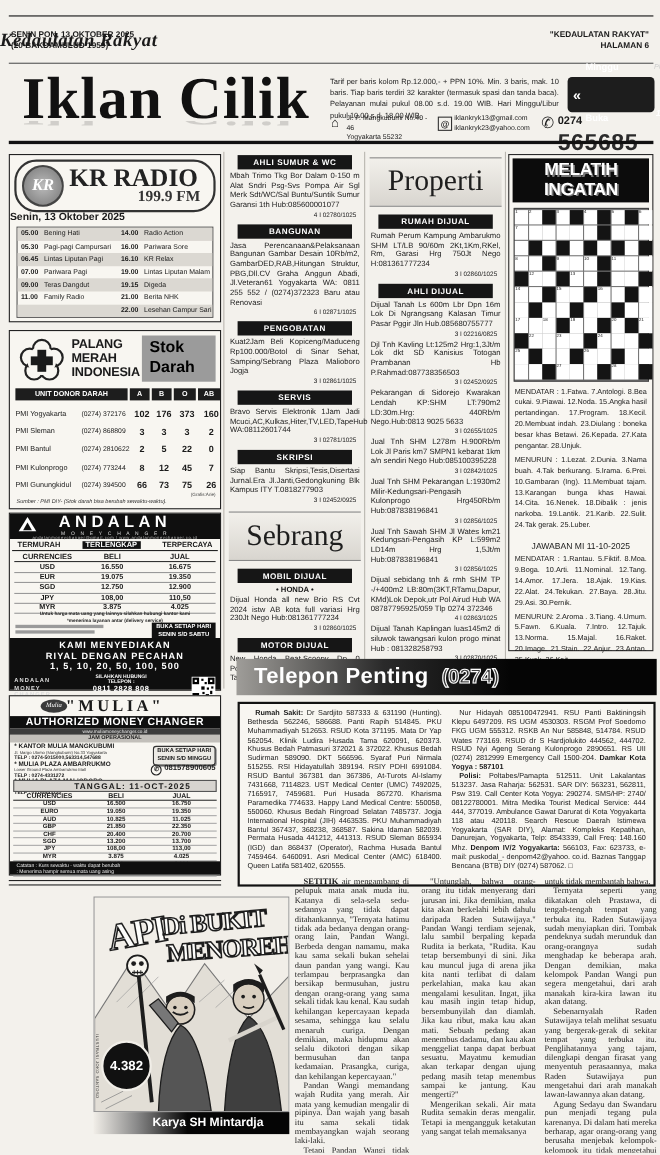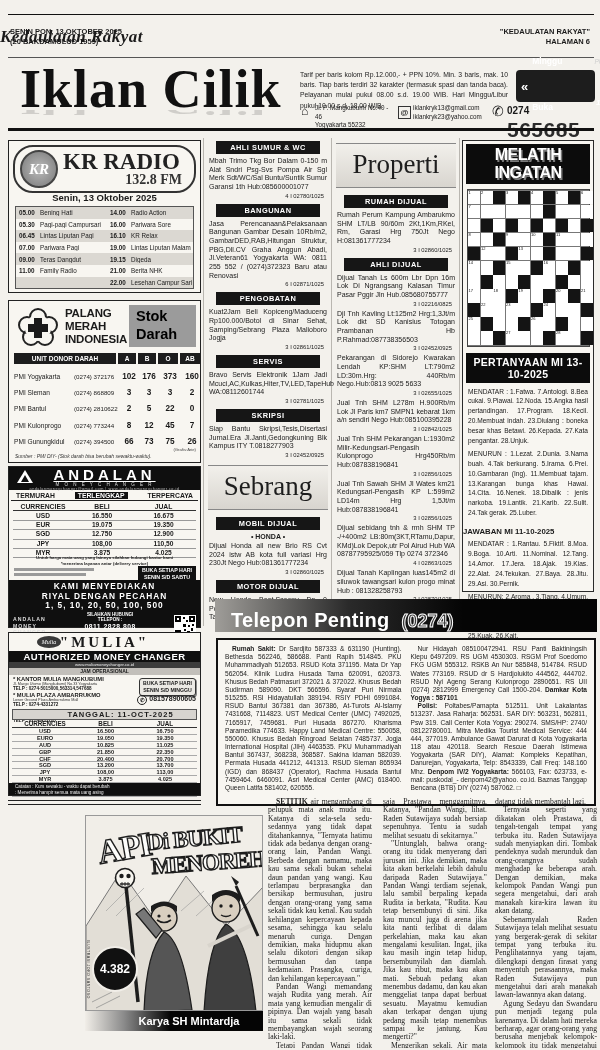--- a/index.html
+++ b/index.html
@@ -27,41 +27,41 @@
   .ph-big{font-size:21px;font-weight:bold;letter-spacing:.5px;color:#2b2b2b;}
   .ph-ext{font-size:6.3px;font-weight:bold;color:#333;}
   
   .box{position:absolute;border:1.3px solid #222;background:#f8f6f1;box-sizing:border-box;}
   .vdiv{position:absolute;width:1px;background:#b9b6b0;}
   
   .radio-head{position:absolute;left:4px;right:4px;top:4px;height:44px;border:2px solid #333;border-radius:20px;}
   .kr-logo{position:absolute;left:5px;top:3px;width:34px;height:34px;border:2px solid #444;border-radius:50%;background:radial-gradient(#bbb,#777);color:#fff;font-family:"Liberation Serif",serif;font-style:italic;font-weight:bold;font-size:15px;text-align:center;line-height:34px;}
   .kr-name{position:absolute;left:48px;top:2px;font-family:"Liberation Serif",serif;font-weight:bold;font-size:23px;color:#222;}
   .kr-freq{position:absolute;right:12px;top:25px;font-family:"Liberation Serif",serif;font-weight:bold;font-size:14px;color:#333;}
-  .kr-date{position:absolute;left:0;right:0;top:51px;text-align:center;font-weight:bold;font-size:9.5px;}
+  .kr-date{position:absolute;left:0;right:0;top:51px;font-weight:bold;font-size:9.5px;}
   #radio-rows{position:absolute;left:6px;right:6px;top:65px;border:1px solid #555;}
   .r-row{display:grid;grid-template-columns:21px 70px 21px 1fr;height:11.6px;align-items:center;font-size:6.3px;}
   .r-row.shade{background:#dbd8d2;}
   .r-row span{padding-left:3px;white-space:nowrap;overflow:hidden;}
   .r-t{font-weight:bold;}
   
   .pmi-title{position:absolute;left:56px;top:6px;font-weight:bold;font-size:11.5px;line-height:1.15;letter-spacing:-.2px;}
   .stok-box{position:absolute;left:120px;top:4px;width:67px;height:42px;background:#9b9b9b;color:#000000;font-weight:bold;font-size:14.5px;line-height:1.25;padding:2px 0 0 7px;box-sizing:border-box;}
   .pmi-head{position:absolute;left:5px;right:5px;top:52px;display:grid;grid-template-columns:102px 18px 18px 20px 20px;column-gap:2px;}
   .pmi-head div{background:#1d1d1d;color:#fff;font-weight:bold;font-size:6.5px;text-align:center;line-height:11px;height:11px;}
   #pmi-rows{position:absolute;left:5px;right:5px;top:67px;}
   .pmi-row{display:grid;grid-template-columns:58px 44px 18px 18px 20px 20px;column-gap:2px;align-items:center;height:16.4px;}
   .pmi-name{font-size:6.6px;}
   .pmi-phone{font-size:6.2px;color:#222;}
   .pmi-v{font-weight:bold;font-size:8.2px;text-align:center;}
   .pmi-src{position:absolute;left:6px;bottom:3px;font-style:italic;font-size:5px;color:#333;}
   .pmi-credit{position:absolute;right:4px;bottom:10px;font-size:4.2px;color:#444;}
   
   .and-head{position:absolute;left:0;right:0;top:0;height:23px;background:#0f0f0f;color:#fff;text-align:center;}
-  .and-name{font-weight:bold;font-size:15px;letter-spacing:4px;line-height:15px;text-decoration:underline;}
+  .and-name{font-weight:bold;font-size:15px;letter-spacing:4px;line-height:15px;}
   .and-sub{font-size:4.5px;letter-spacing:2px;color:#ddd;}
   .and-url{font-size:3.8px;color:#bbb;letter-spacing:.5px;}
   .and-tri{position:absolute;left:8px;top:3px;width:0;height:0;border-left:8px solid transparent;border-right:8px solid transparent;border-bottom:13px solid #fff;}
   .and-tri2{position:absolute;left:12px;top:8px;width:0;height:0;border-left:4px solid transparent;border-right:4px solid transparent;border-bottom:7px solid #0f0f0f;}
   .and-tags{position:absolute;left:2px;right:2px;top:24px;display:flex;justify-content:space-between;border-bottom:1px solid #222;padding:1px 2px;}
   .and-tag{font-weight:bold;font-size:6.8px;padding:0 3px;}
   .and-tag.inv{background:#111;color:#fff;}
   .and-thead{position:absolute;left:4px;right:4px;top:36px;display:grid;grid-template-columns:60px 58px 1fr;font-weight:bold;font-size:6.8px;border-bottom:1px solid #333;}
   .and-thead div{text-align:center;}
   #and-rows{position:absolute;left:4px;right:4px;top:45px;}
@@ -106,23 +106,23 @@
   .ad-banner{margin:7px 1px;border-top:1px solid #888;border-bottom:1px solid #888;background:linear-gradient(#f2f0eb,#d8d5cf);font-family:"Liberation Serif",serif;font-size:27px;text-align:center;padding:5px 0 7px;color:#1e1e1e;}
   
   #cw-panel{position:absolute;left:462px;top:140px;width:132px;height:452px;border:1.5px solid #2a2a2a;background:#f8f6f1;box-sizing:border-box;}
   .cw-title{margin:3px;background:#0c0c0c;color:#fff;font-weight:bold;font-size:16px;text-align:center;padding:2px 0;letter-spacing:-.5px;text-shadow:1.5px 1.5px 0 #7a7a7a;}
   #xgrid{display:grid;grid-template-columns:repeat(10,12px);grid-auto-rows:13.6px;width:120px;margin:5px auto;border:1px solid #444;background:#777;gap:.5px;padding:.5px;}
   .xc{background:#fff;position:relative;}
   .xc.b{background:#141414;}
   .xn{position:absolute;left:.5px;top:0;font-size:4px;line-height:4.5px;color:#111;}
   .q-bar{margin:6px 3px 4px;background:#0c0c0c;color:#fff;font-weight:bold;font-size:10.5px;text-align:center;padding:3px 0;letter-spacing:.3px;}
   .q-text{margin:3px 5px;font-size:6.6px;line-height:1.5;text-align:justify;}
-  .a-title{text-align:left;font-weight:bold;font-size:7.8px;margin:9px 0 3px;}
-  
-  #tp-bar{position:absolute;left:215px;top:599px;width:382px;height:33px;background:linear-gradient(90deg,#9f9d99,#2a2a2a 35%,#050505 65%);display:flex;align-items:flex-end;}
+  .a-title{text-align:center;font-weight:normal;font-size:7.8px;margin:9px 0 3px;}
+  
+  #tp-bar{position:absolute;left:215px;top:599px;width:382px;height:33px;background:linear-gradient(90deg,#9f9d99,#2a2a2a 35%,#050505 65%);display:flex;align-items:center;}
   .tp-title{color:#fff;font-weight:bold;font-size:20px;margin-left:16px;letter-spacing:.3px;}
   .tp-area{font-weight:bold;font-size:18px;margin-left:12px;color:#3a3a3a;-webkit-text-stroke:1px #fff;}
   #tp-box{position:absolute;left:216px;top:638px;width:380px;height:168px;border:2.5px solid #111;background:#f8f6f1;box-sizing:border-box;display:flex;gap:9px;padding:5px 7px;}
   .tp-col{width:50%;font-size:6.6px;line-height:1.24;text-align:justify;}
   .tp-col p{margin:0;text-indent:7px;}
   
   .story-col{position:absolute;top:798px;height:250px;overflow:hidden;font-family:"Liberation Serif",serif;font-size:7.7px;line-height:8.4px;text-align:justify;}
   .story-col p{margin:0;text-indent:8px;}
   .story-col p.noind{text-indent:0;}
   #illus{position:absolute;left:85px;top:815px;width:178px;height:196px;background:#f1eee8;border:.5px solid #999;box-sizing:border-box;overflow:hidden;}
@@ -179,21 +179,21 @@
   <div class="abs rule" style="left:8px;top:128px;width:586px;height:3px;"></div>
 
   <div class="vdiv" style="left:203px;top:138px;height:488px;"></div>
   <div class="vdiv" style="left:331px;top:138px;height:488px;"></div>
   <div class="vdiv" style="left:459px;top:138px;height:488px;"></div>
 
   <div class="box" style="left:8px;top:140px;width:193px;height:153px;">
     <div class="radio-head">
       <div class="kr-logo">KR</div>
       <div class="kr-name">KR RADIO</div>
-      <div class="kr-freq">132.8 FM</div>
+      <div class="kr-freq">199.9 FM</div>
     </div>
     <div class="kr-date">Senin, 13 Oktober 2025</div>
     <div id="radio-rows">
         <div class="r-row shade">
           <span class="r-t">05.00</span>
           <span class="r-p">Bening Hati</span>
           <span class="r-t">14.00</span>
           <span class="r-p">Radio Action</span>
         </div>
         <div class="r-row">
@@ -711,21 +711,20 @@
         </div>
         <div class="xc"></div>
         <div class="xc"></div>
         <div class="xc b"></div>
         <div class="xc">
           <span class="xn">28</span>
         </div>
         <div class="xc"></div>
         <div class="xc b"></div>
       </div>
-    <div class="q-bar">PERTANYAAN MI 13-10-2025</div>
     <div class="q-text">MENDATAR : 1.Fatwa. 7.Antologi. 8.Bea cukai. 9.Piawai. 12.Noda. 15.Angka hasil pertandingan. 17.Program. 18.Kecil. 20.Membuat indah. 23.Diulang : boneka besar khas Betawi. 26.Kepada. 27.Kata pengantar. 28.Unjuk.</div>
     <div class="q-text">MENURUN : 1.Lezat. 2.Dunia. 3.Nama buah. 4.Tak berkurang. 5.Irama. 6.Prei. 10.Gambaran (Ing). 11.Membuat tajam. 13.Karangan bunga khas Hawai. 14.Cita. 16.Nenek. 18.Dibalik : jenis narkoba. 19.Lantik. 21.Karib. 22.Sulit. 24.Tak gerak. 25.Luber.</div>
     <div class="a-title">JAWABAN MI 11-10-2025</div>
     <div class="q-text">MENDATAR : 1.Rantau. 5.Fiktif. 8.Moa. 9.Boga. 10.Arti. 11.Nominal. 12.Tang. 14.Amor. 17.Jera. 18.Ajak. 19.Kias. 22.Alat. 24.Tekukan. 27.Baya. 28.Jitu. 29.Asi. 30.Pernik.</div>
     <div class="q-text">MENURUN: 2.Aroma . 3.Tiang. 4.Umum. 5.Fawn. 6.Kuala. 7.Intro. 12.Tajuk. 13.Norma. 15.Majal. 16.Raket. 20.Image. 21.Stain. 22.Anjur. 23.Antan. 25.Kuak. 26.Kait.</div>
   </div>
 
   <div id="tp-bar">
     <span class="tp-title">Telepon Penting</span>
     <span class="tp-area">(0274)</span>
@@ -791,24 +790,23 @@
   <div class="illus-credit">ILUSTRASI JOKO SANTOSO</div>
   <div class="ep-badge">4.382</div>
   <div id="illus-caption">Karya SH Mintardja</div>
 
   <div class="story-col" id="story-c1" style="left:268px;width:104px;">
       <p><b>SETITIK</b> air mengambang di pelupuk mata anak muda itu. Katanya di sela-sela sedu-sedannya yang tidak dapat ditahankannya, "Ternyata hatimu tidak ada bedanya dengan orang-orang lain, Pandan Wangi. Berbeda dengan namamu, maka kau sama sekali bukan sehelai daun pandan yang wangi. Kau terlampau berprasangka dan bersikap bermusuhan, justru dengan orang-orang yang sama sekali tidak kau kenal. Kau sudah kehilangan kepercayaan kepada sesama, sehingga kau selalu menaruh curiga. Dengan demikian, maka hidupmu akan selalu dikotori dengan sikap bermusuhan dan tanpa kedamaian. Prasangka, curiga, dan kehilangan kepercayaan."</p>
       <p>Pandan Wangi memandang wajah Rudita yang merah. Air mata yang kemudian mengalir di pipinya. Dan wajah yang basah itu sama sekali tidak membayangkan wajah seorang laki-laki.</p>
       <p>Tetapi Pandan Wangi tidak menyahut lagi karena tiba-tiba</p>
     </div>
   <div class="story-col" id="story-c2" style="left:383px;width:104px;">
-      <p class="noind">saja Prastawa menggamitnya. Katanya, "Pandan Wangi, lihat. Raden Sutawijaya sudah bersiap sepenuhnya. Tentu ia sudah melihat sesuatu di sekitarnya."</p>
       <p>"Untunglah, bahwa orang-orang itu tidak menyerang dari jurusan ini. Jika demikian, maka kita akan berkelahi lebih dahulu daripada Raden Sutawijaya." Pandan Wangi terdiam sejenak, lalu sambil berpaling kepada Rudita ia berkata, "Rudita. Kau tetap bersembunyi di sini. Jika kau muncul juga di arena jika kita nanti terlibat di dalam perkelahian, maka kau akan mengalami kesulitan. Ingat, jika kau masih ingin tetap hidup, bersembunyilah dan diamlah. Jika kau ribut, maka kau akan mati. Sebuah pedang akan menembus dadamu, dan kau akan menggeliat tanpa dapat berbuat sesuatu. Mayatmu kemudian akan terkapar dengan ujung pedang masih tetap menembus sampai ke jantung. Kau mengerti?"</p>
       <p>Mengerikan sekali. Air mata Rudita semakin deras mengalir. Tetapi ia mengangguk ketakutan yang sangat telah memaksanya</p>
     </div>
   <div class="story-col" id="story-c3" style="left:495px;width:102px;">
-      <p class="noind">datang tidak membantah lagi.</p>
+      <p class="noind">untuk tidak membantah bahwa.</p>
       <p>Ternyata seperti yang dikatakan oleh Prastawa, di tengah-tengah tempat yang terbuka itu. Raden Sutawijaya sudah menyiapkan diri. Tombak pendeknya sudah merunduk dan orang-orangnya sudah menghadap ke beberapa arah. Dengan demikian, maka kelompok Pandan Wangi pun segera mengetahui, dari arah manakah kira-kira lawan itu akan datang.</p>
       <p>Sebenarnyalah Raden Sutawijaya telah melihat sesuatu yang bergerak-gerak di sekitar tempat yang terbuka itu. Penglihatannya yang tajam, dilengkapi dengan firasat yang menyentuh perasaannya, maka Raden Sutawijaya pun mengetahui dari arah manakah lawan-lawannya akan datang.</p>
       <p>Agung Sedayu dan Swandaru pun menjadi tegang pula karenanya. Di dalam hati mereka berharap, agar orang-orang yang berusaha menjebak kelompok-kelompok itu tidak mengetahui bahwa sekelompok kecil masih tersembunyi di balik rimbunnya dedaunan. </p>
     </div>
 
 </div>
 
 </body></html>

